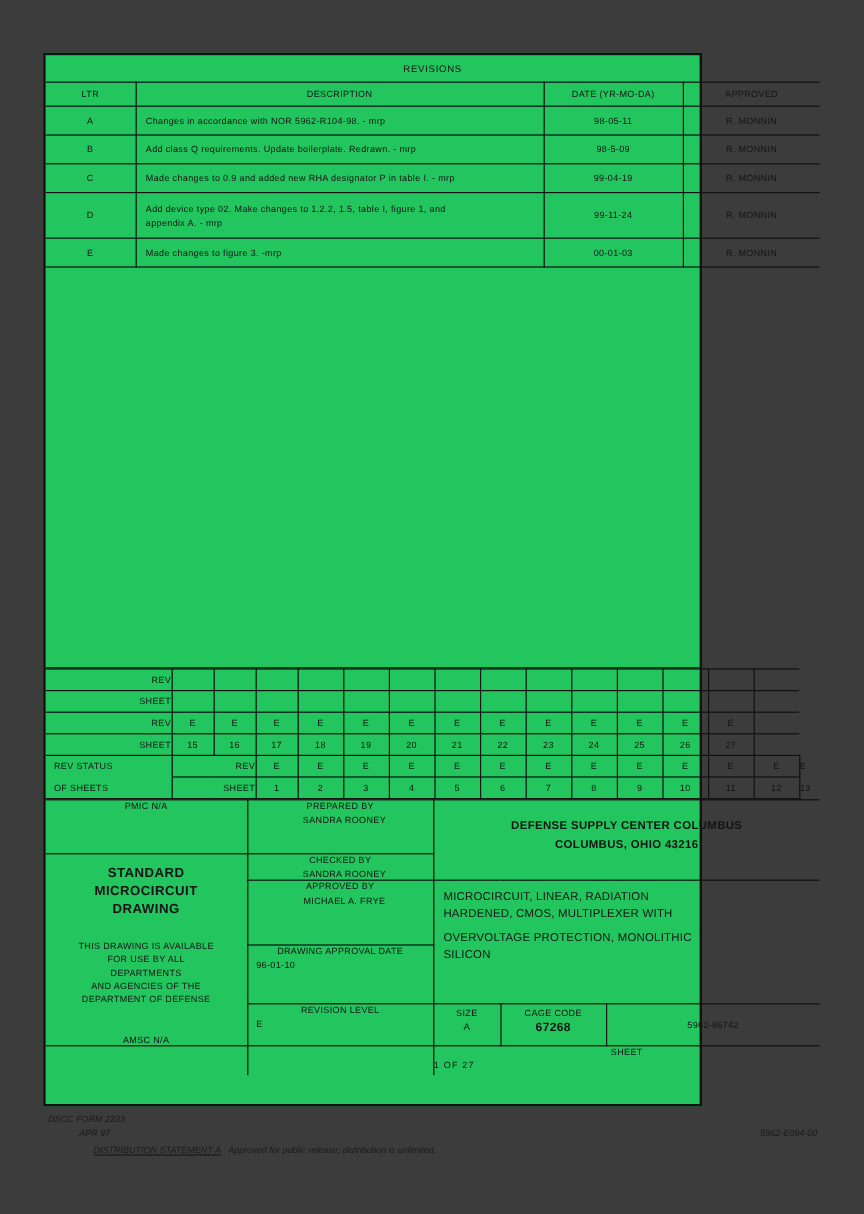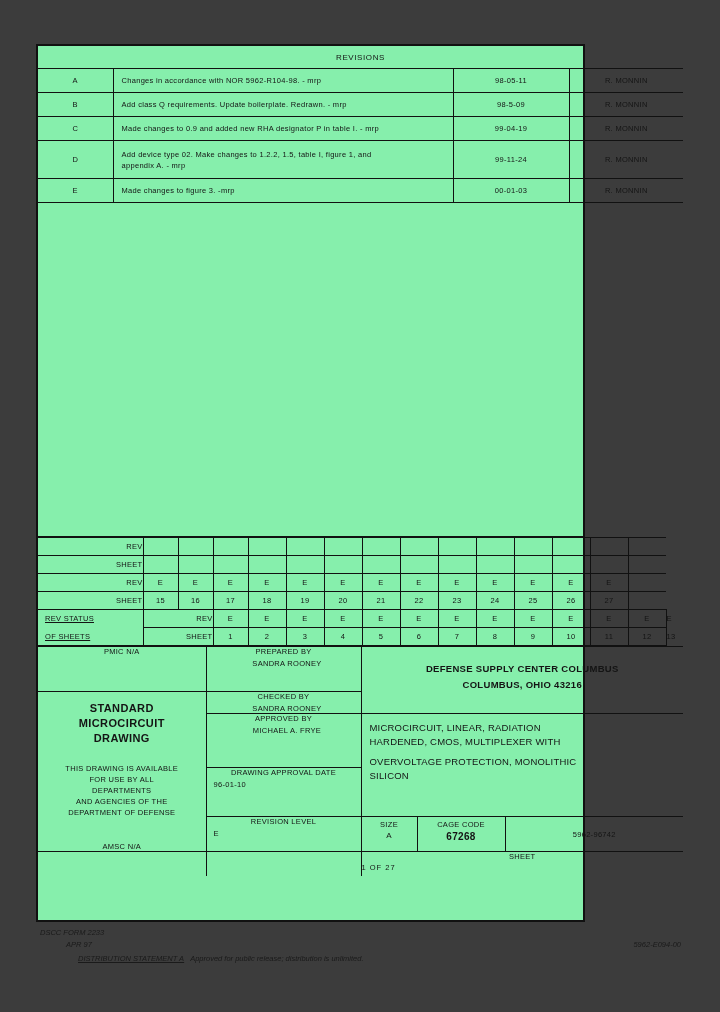--- a/index.html
+++ b/index.html
@@ -18,21 +18,21 @@
 
   
   #sheet {
     position: absolute;
     left: 36px;
     top: 44px;
     width: 549px;
     height: 878px;
     border: 2px solid #111;
     box-sizing: border-box;
-    background: #86efac;
+    background: #22c55e;
   }
 
   table.grid {
     border-collapse: collapse;
     table-layout: fixed;
     width: 100%;
   }
   table.grid td, table.grid th {
     border: 1px solid #111;
     font-weight: normal;
@@ -80,21 +80,20 @@
   #status-wrap td { height: 17px; }
   #status-wrap td.lab {
     text-align: right;
     padding-left: 7px;
     font-size: 7.5px;
   }
   #status-wrap td.lab2 {
     text-align: left;
     padding-left: 7px;
     font-size: 7.5px;
-    text-decoration: underline;
   }
   #status-wrap td.cellnum { font-size: 7.5px; }
 
   
   #title-block { width: 100%; }
   #title-block td { vertical-align: top; }
   .tb-pad { padding: 3px 0 0 6px; font-size: 7.5px; text-align: left; }
   .tb-sub { padding-left: 7px; display: block; margin-top: 3px; }
 
   .smd-title {
@@ -194,20 +193,26 @@
   <table class="grid" id="rev-block">
     <colgroup>
       <col style="width:75px">
         <col style="width:340px">
       <col style="width:116px">
         <col style="width:114px">
     </colgroup>
     <tbody>
         <tr>
       <td class="rev-title" colspan="4">REVISIONS</td>
+    </tr>
+    <tr>
+      <td class="hdr bd-l">LTR</td>
+      <td class="hdr">DESCRIPTION</td>
+      <td class="hdr">DATE (YR-MO-DA)</td>
+      <td class="hdr bd-r">APPROVED</td>
     </tr>
 
     <tr>
       <td class="ltr bd-l">A</td>
       <td class="desc">Changes in accordance with NOR 5962-R104-98.  - mrp</td>
       <td>98-05-11</td>
       <td class="bd-r">R. MONNIN</td>
     </tr>
     <tr>
       <td class="ltr bd-l">B</td>

